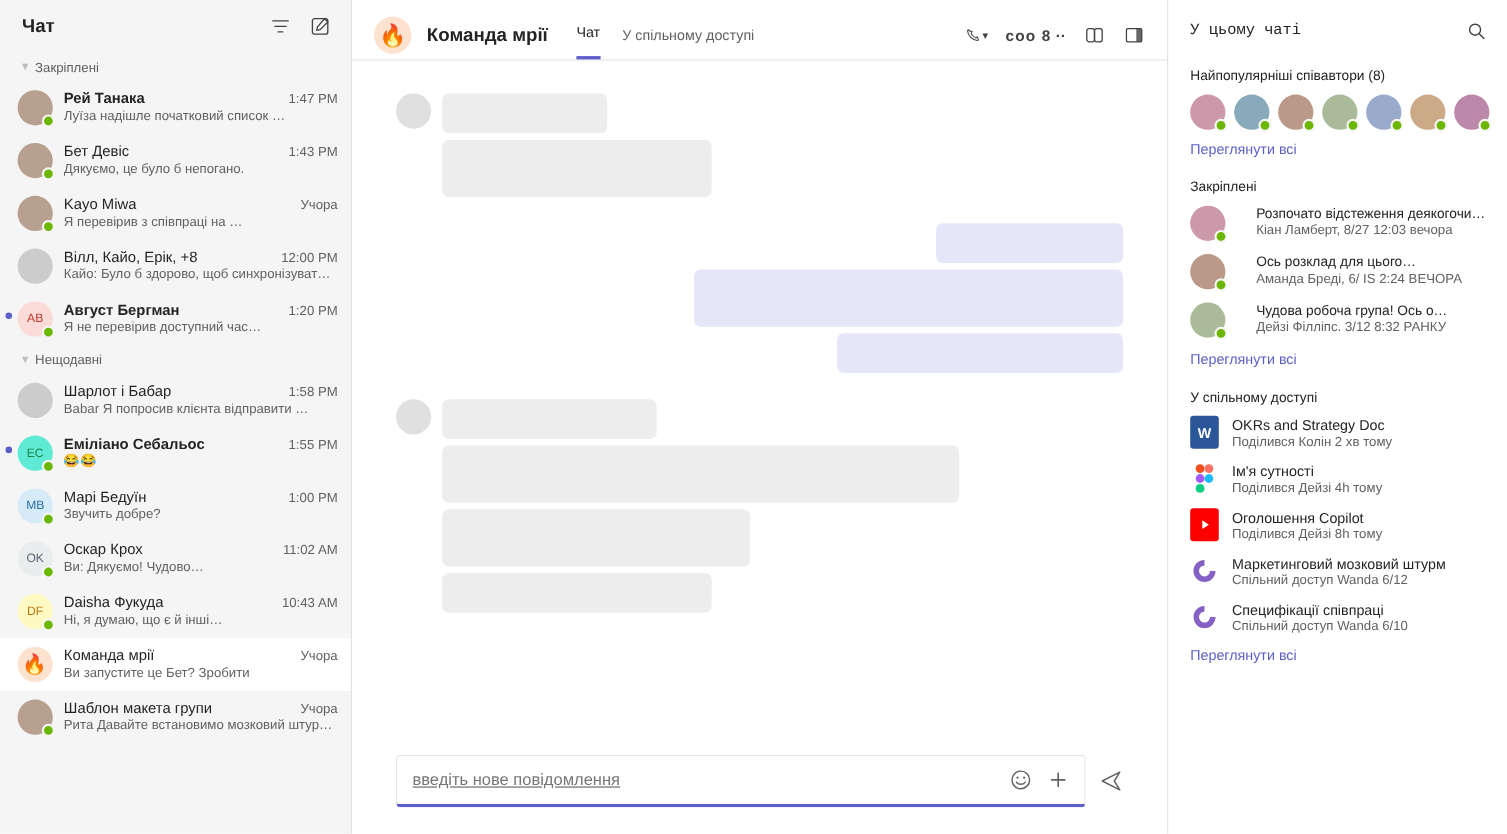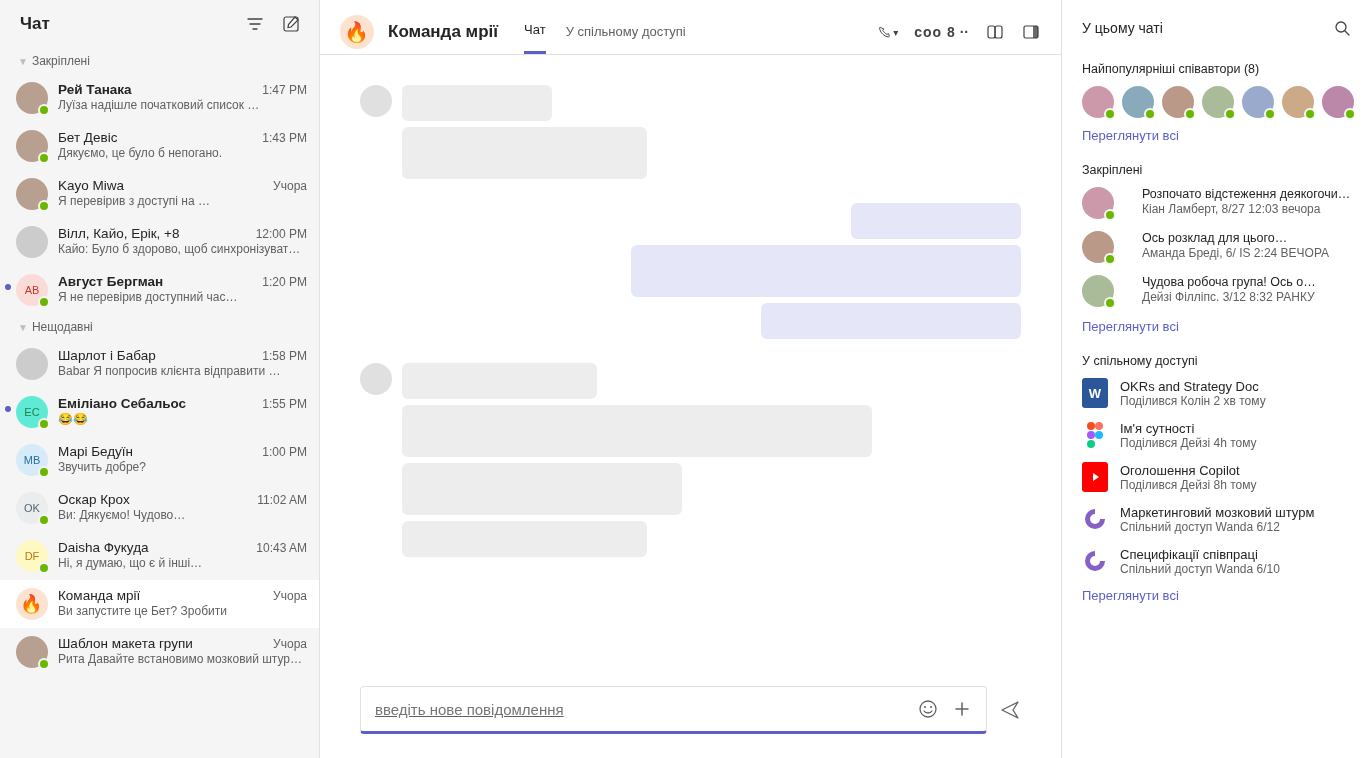--- a/index.html
+++ b/index.html
@@ -47,21 +47,21 @@
   .bubble { background: #ededed; border-radius: 6px; }
   .bubble.out { background: #e5e7f8; }
   
   .compose-wrap { padding: 10px 40px 24px 40px; }
   .compose { display: flex; align-items: center; gap: 12px; }
   .compose-box { flex: 1; border: 1px solid #e1e1e1; border-top: 1px solid #e1e1e1; border-bottom: 3px solid #5b5fc7; border-radius: 4px; padding: 12px 14px; display: flex; align-items: center; gap: 10px; }
   .compose-input { flex: 1; border: none; outline: none; font-size: 15px; color: #616161; background: transparent; text-decoration: underline; }
   .compose-icons { display: flex; gap: 14px; color: #616161; }
   
   .rightpanel { width: 308px; padding: 18px 18px 10px 20px; overflow-y: auto; }
-  .rp-header { display: flex; justify-content: space-between; align-items: center; margin-bottom: 24px; }
+  .rp-header { display: flex; justify-content: space-between; align-items: center; margin-bottom: 24px; font-family: Liberation Mono, monospace; }
   .rp-title { font-size: 14px; font-weight: 400; }
   .rp-section-title { font-size: 12.5px; color: #242424; margin-bottom: 10px; margin-top: 8px; }
   .avatar-row { display: flex; gap: 8px; margin-bottom: 10px; }
   .avatar-row .avatar { width: 32px; height: 32px; }
   .link-text { font-size: 13px; color: #5b5fc7; cursor: pointer; margin-bottom: 20px; display: block; }
   .pinned-item { display: flex; gap: 28px; margin-bottom: 12px; align-items: flex-start; }
   .pinned-item .avatar { width: 32px; height: 32px; }
   .pinned-body { flex: 1; min-width: 0; font-size: 12.5px; }
   .pinned-title { color: #242424; white-space: nowrap; overflow: hidden; text-overflow: ellipsis; }
   .pinned-sub { color: #616161; font-size: 12px; margin-top: 1px; }
@@ -128,21 +128,21 @@
   </div>
         <div class="chat-item">
     <div class="avatar" style="background:#b8a090">
             <div class="presence avail"></div>
           </div>
     <div class="chat-body">
       <div class="chat-row1">
         <div class="chat-name">Kayo Miwa</div>
         <div class="chat-time">Учора</div>
       </div>
-      <div class="chat-preview">Я перевірив з доступі на …</div>
+      <div class="chat-preview">Я перевірив з співпраці на …</div>
     </div>
   </div>
         <div class="chat-item">
     <div class="avatar grp">
             <div></div>
             <div style="background:#bca"></div>
             <div style="background:#acb"></div>
             <div style="background:#cab"></div>
           </div>
     <div class="chat-body">

